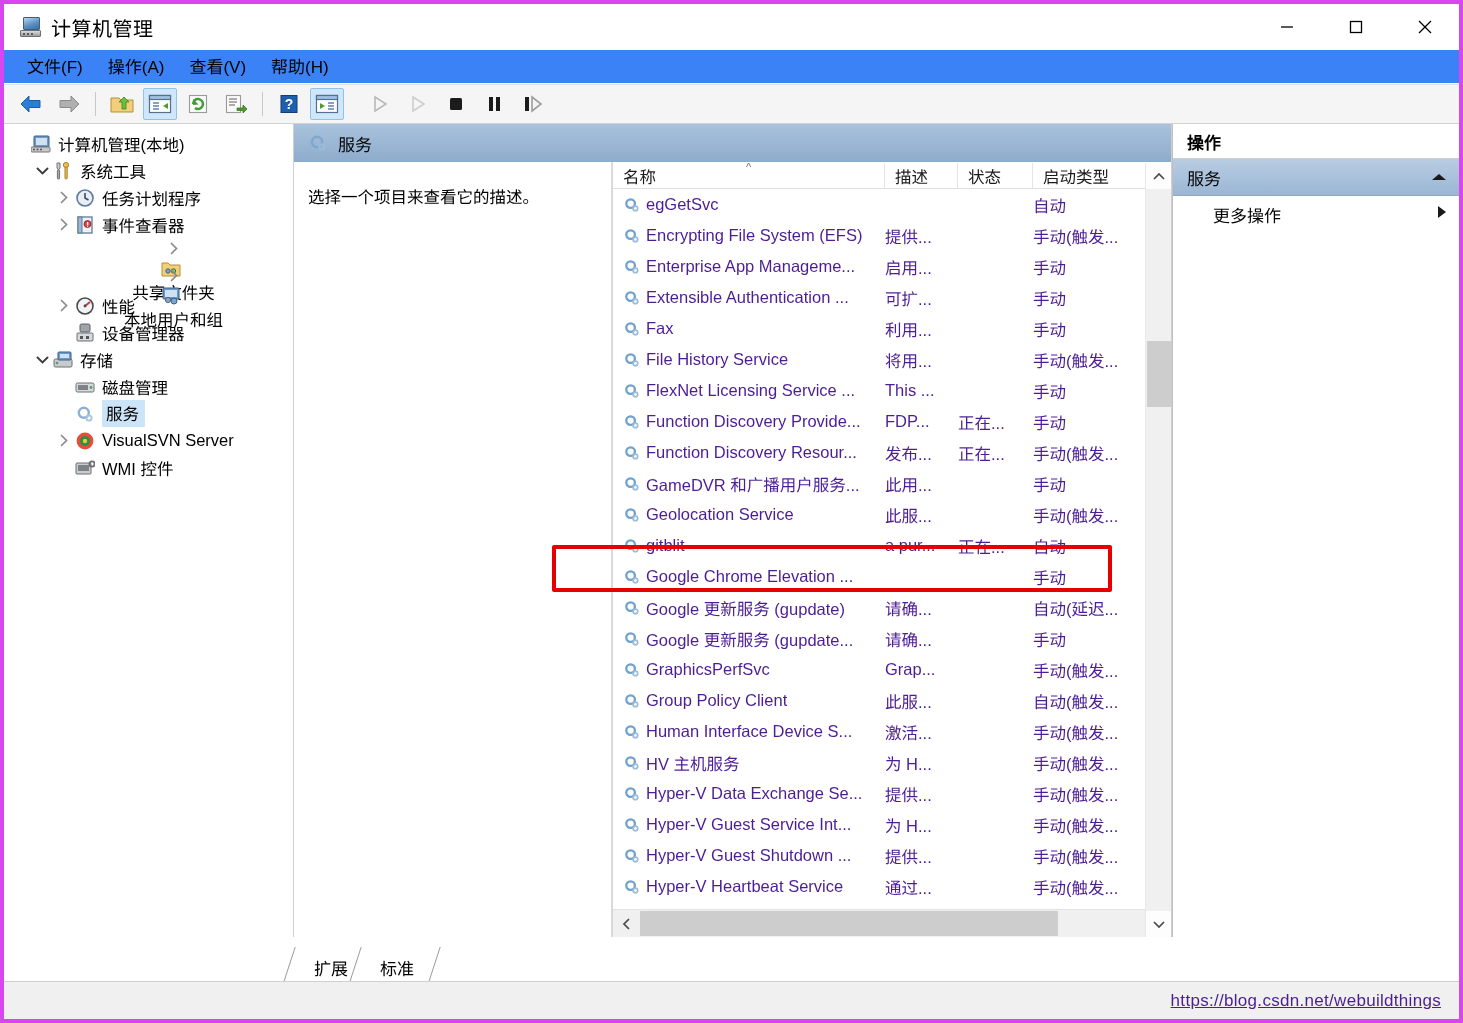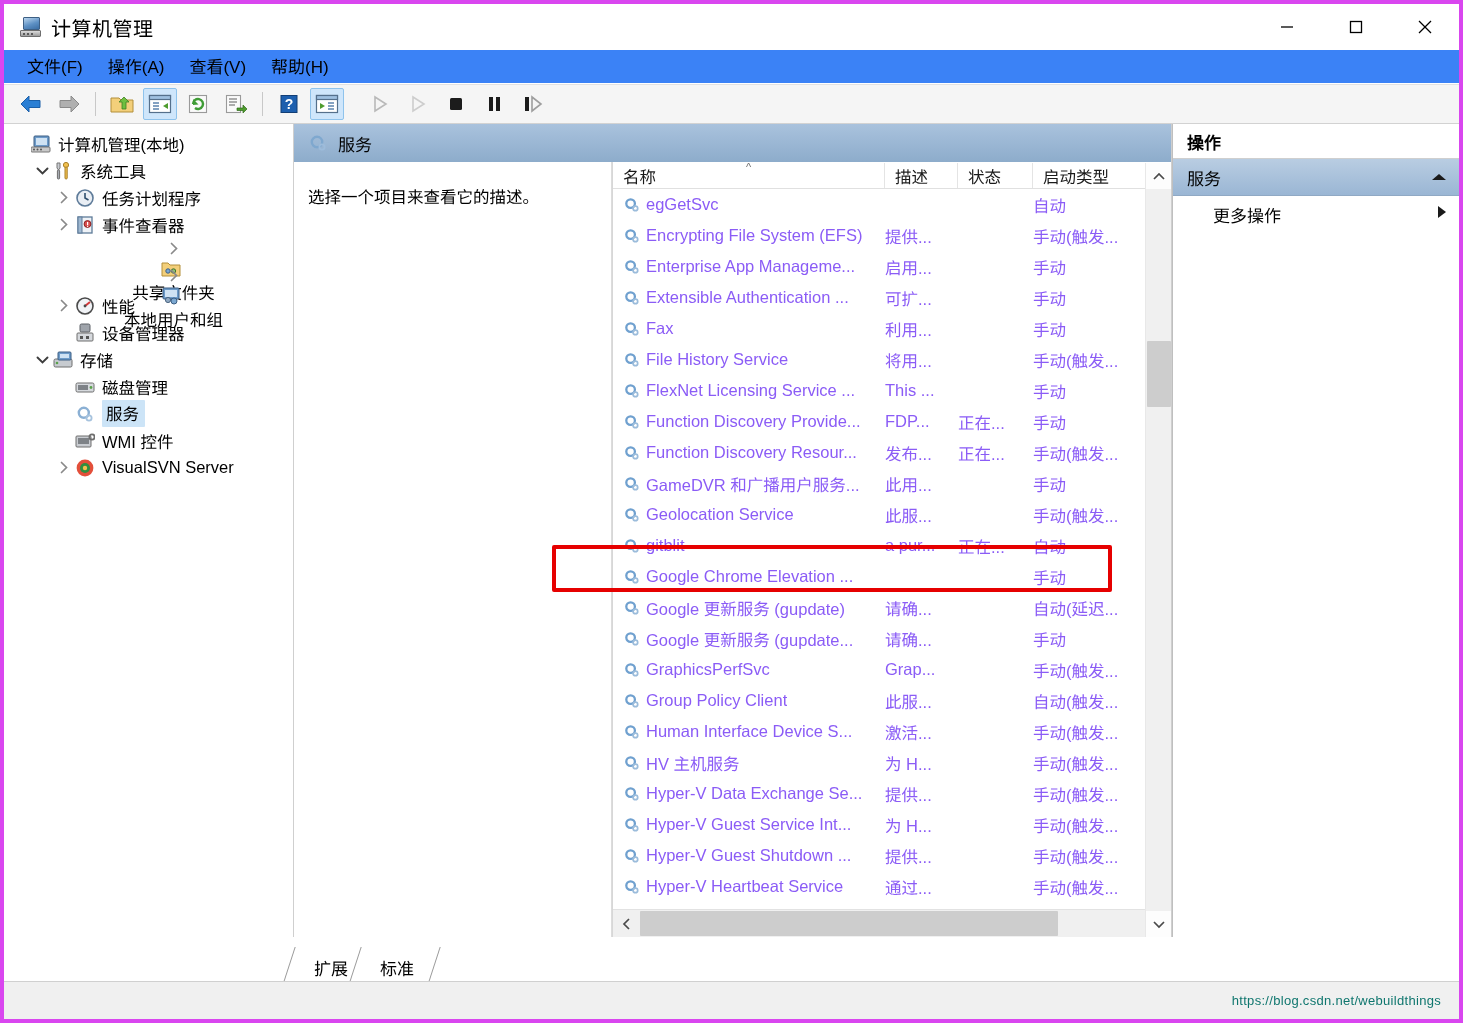--- a/index.html
+++ b/index.html
@@ -173,21 +173,21 @@
   .hcell.c-name { width: 272px; flex: 0 0 272px; }
   .hcell.c-desc { width: 73px; flex: 0 0 73px; }
   .hcell.c-state { width: 75px; flex: 0 0 75px; }
   .hcell.c-start { flex: 1 1 auto; border-right: none; }
 
   .list-rows {
     flex: 1 1 auto; min-height: 0; overflow: hidden; position: relative;
   }
   .srow {
     height: 31px; display: flex; align-items: center;
-    font-size: 16.5px; color: #8b5cf6; white-space: nowrap;
+    font-size: 16.5px; color: #4c1d95; white-space: nowrap;
   }
   .cell { display: flex; align-items: center; overflow: hidden; }
   .cell.c-name { width: 272px; flex: 0 0 272px; padding-left: 10px; }
   .cell.c-desc { width: 73px; flex: 0 0 73px; }
   .cell.c-state { width: 75px; flex: 0 0 75px; }
   .cell.c-start { flex: 1 1 auto; }
   .cell .gear { margin-right: 5px; flex: 0 0 18px; display:flex; }
   .cell .txt { overflow: hidden; text-overflow: clip; }
 
   
@@ -266,22 +266,23 @@
 
   
   .statusbar {
     height: 38px; flex: 0 0 38px;
     background: #f0f0f0;
     border-top: 1px solid #d0d0d0;
     display: flex; align-items: center; justify-content: flex-end;
     padding-right: 18px; position: relative;
   }
   .watermark {
-    font-size: 13px; color: #0f766e; letter-spacing: .3px;
+    font-size: 17px; color: #4c1d95; letter-spacing: .3px;
     user-select: none;
+    text-decoration: underline;
   }
 
   
   .annot {
     position: absolute; left: 548px; top: 541px;
     width: 560px; height: 47px;
     border: 4px solid #e60000;
     pointer-events: none; z-index: 50; border-radius: 2px;
   }
 </style>
@@ -568,44 +569,44 @@
             <div class="twisty"></div>
             <div class="ticon">
               <svg width="20" height="20" viewBox="0 0 20 20">
                 <circle cx="8.8" cy="8.8" r="5" fill="none" stroke="#8bb0d4" stroke-width="2.4"></circle>
                 <circle cx="14" cy="14" r="2.6" fill="none" stroke="#a7c3de" stroke-width="1.8"></circle>
               </svg>
             </div>
             <div class="tlabel sel">服务</div>
           </div>
           <div class="tree-row" style="padding-left: 50px;">
+            <div class="twisty">
+              <svg width="10" height="13" viewBox="0 0 10 13">
+                <path d="M2.5 1.5 L7.5 6.5 L2.5 11.5" fill="none" stroke="#8a8a8a" stroke-width="1.7" stroke-linecap="round"></path>
+              </svg>
+            </div>
+            <div class="ticon">
+              <svg width="20" height="20" viewBox="0 0 20 20">
+                <circle cx="10" cy="10" r="8.4" fill="#e34f3a"></circle>
+                <circle cx="10" cy="10" r="5" fill="#2f8f3f"></circle>
+                <circle cx="10" cy="10" r="2.2" fill="#f2c14e"></circle>
+              </svg>
+            </div>
+            <div class="tlabel">VisualSVN Server</div>
+          </div>
+          <div class="tree-row" style="padding-left: 50px;">
             <div class="twisty"></div>
             <div class="ticon">
               <svg width="20" height="20" viewBox="0 0 20 20">
                 <rect x="1" y="5" width="15" height="11" rx="1" fill="#c9ccd1" stroke="#6e6e6e"></rect>
                 <rect x="3" y="7" width="11" height="6" fill="#7e8287"></rect>
                 <circle cx="17" cy="6" r="2.6" fill="none" stroke="#6e6e6e" stroke-width="1.8"></circle>
               </svg>
             </div>
             <div class="tlabel">WMI 控件</div>
-          </div>
-          <div class="tree-row" style="padding-left: 50px;">
-            <div class="twisty">
-              <svg width="10" height="13" viewBox="0 0 10 13">
-                <path d="M2.5 1.5 L7.5 6.5 L2.5 11.5" fill="none" stroke="#8a8a8a" stroke-width="1.7" stroke-linecap="round"></path>
-              </svg>
-            </div>
-            <div class="ticon">
-              <svg width="20" height="20" viewBox="0 0 20 20">
-                <circle cx="10" cy="10" r="8.4" fill="#e34f3a"></circle>
-                <circle cx="10" cy="10" r="5" fill="#2f8f3f"></circle>
-                <circle cx="10" cy="10" r="2.2" fill="#f2c14e"></circle>
-              </svg>
-            </div>
-            <div class="tlabel">VisualSVN Server</div>
           </div>
         </div>
     </div>
 
     <div class="center-pane">
       <div class="svc-header">
         <span class="hdr-ico">
           <svg width="20" height="20" viewBox="0 0 20 20">
             <circle cx="9" cy="9" r="5.2" fill="none" stroke="#7fa8cf" stroke-width="2.4"></circle>
             <circle cx="14" cy="14" r="2.6" fill="none" stroke="#9dbcdb" stroke-width="1.8"></circle>

